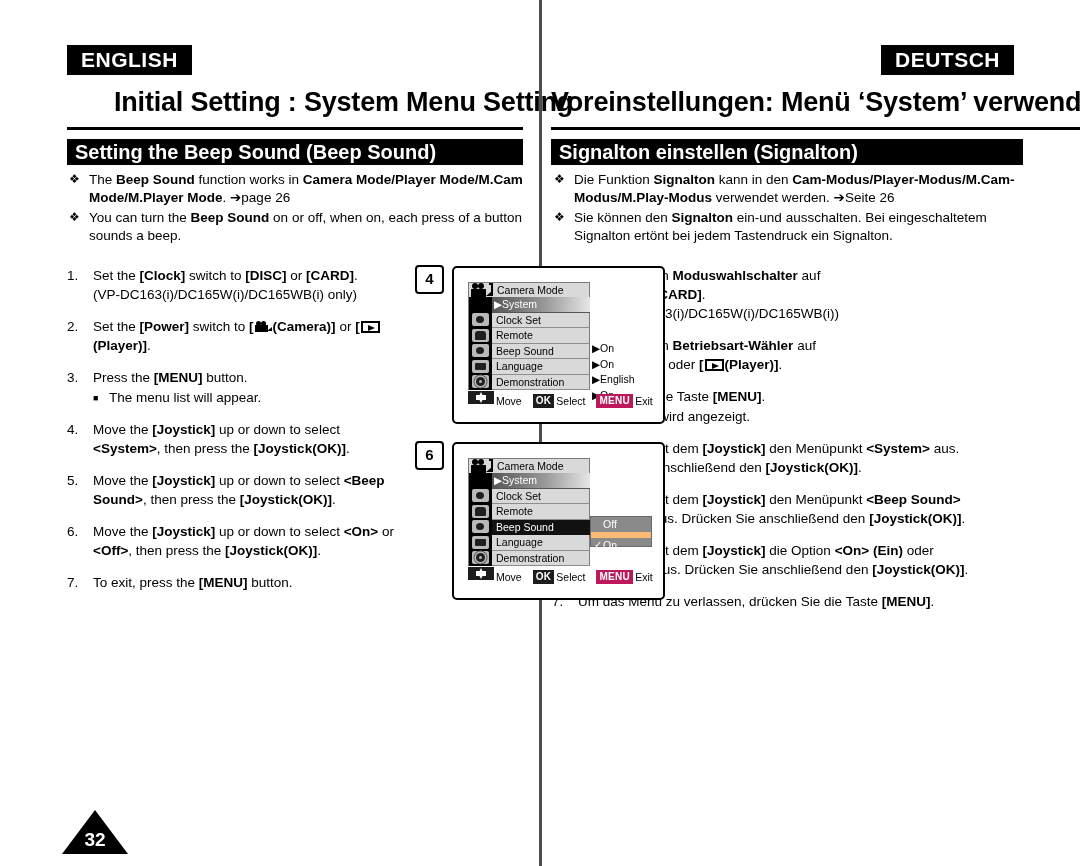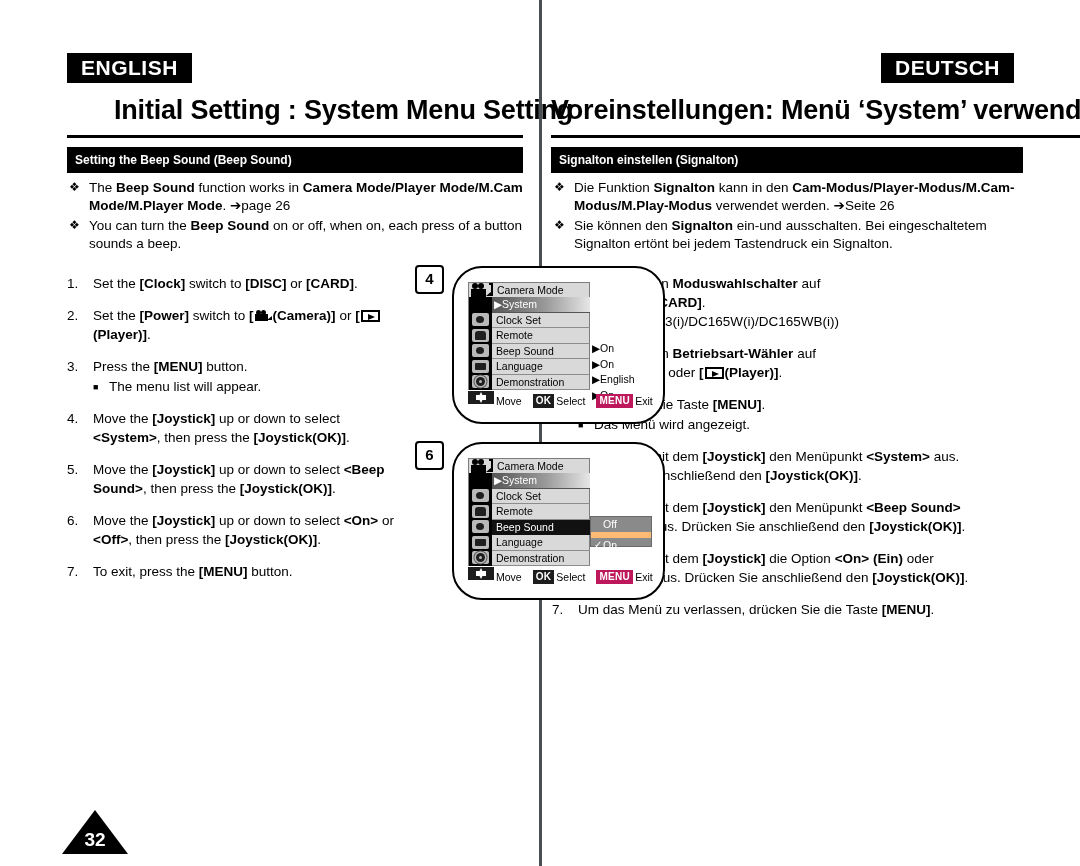--- a/index.html
+++ b/index.html
@@ -26,21 +26,21 @@
     left: 539px;
     top: 0;
     width: 3px;
     height: 866px;
     background: #4a4e51;
   }
 
   
   .col {
     position: absolute;
-    top: 16px;
+    top: 8px;
     height: 652px;
   }
   .col-en { left: 0;   width: 539px; }
   .col-de { left: 542px; width: 538px; }
 
   
   .lang-tag {
     position: absolute;
     background: #000000;
     color: #ffffff;
@@ -74,21 +74,21 @@
   .rule-en { left: 67px; width: 456px; }
   .rule-de { left: 9px;  width: 1005px; }
 
   
   .section-bar {
     position: absolute;
     top: 131px;
     height: 26px;
     background: #000000;
     color: #ffffff;
-    font-size: 12px;
+    font-size: 20px;
     font-weight: bold;
     line-height: 26px;
     padding-left: 8px;
     box-sizing: border-box;
     white-space: nowrap;
   }
   .bar-en { left: 67px; width: 456px; }
   .bar-de { left: 9px;  width: 472px; }
 
   
@@ -212,21 +212,21 @@
     line-height: 23px;
     background: #fff;
   }
 
   
   .lcd {
     position: absolute;
     width: 213px;
     height: 158px;
     border: 2.5px solid #000;
-    border-radius: 30px;
+    border-radius: 5px;
     background: #ffffff;
     box-sizing: border-box;
   }
   .lcd-inner {
     position: absolute;
     left: 14px;
     top: 14px;
     width: 183px;
     height: 108px;
   }
@@ -484,21 +484,21 @@
   <div class="col col-en">
     <div class="lang-tag lang-en">ENGLISH</div>
     <div class="chapter-title chapter-en">Initial Setting : System Menu Setting</div>
     <div class="title-rule rule-en"></div>
     <div class="section-bar bar-en">Setting the Beep Sound (Beep Sound)</div>
     <div class="bullets bullets-en">
         <div class="bullet"><span class="marker">❖</span><span><span>The </span><b>Beep Sound</b><span> function works in </span><b>Camera Mode/Player Mode/</b><b>M.Cam Mode/M.Player Mode</b><span>. </span><span>➔page 26</span></span></div>
         <div class="bullet"><span class="marker">❖</span><span><span>You can turn the </span><b>Beep Sound</b><span> on or off, when on, each press of a button sounds a beep.</span></span></div>
       </div>
     <div class="steps steps-en">
-        <div class="step"><span class="num">1.</span><span><span>Set the </span><b>[Clock]</b><span> switch to </span><b>[DISC]</b><span> or </span><b>[CARD]</b><span>.</span><br></span></div>
+        <div class="step"><span class="num">1.</span><span><span>Set the </span><b>[Clock]</b><span> switch to </span><b>[DISC]</b><span> or </span><b>[CARD]</b><span>.</span><br><span>(VP-DC163(i)/DC165W(i)/DC165WB(i) only)</span></span></div>
         <div class="step"><span class="num">2.</span><span><span>Set the </span><b>[Power]</b><span> switch to </span><b>[</b><span class="ic-cam"><span class="body"></span><span class="reel1"></span><span class="reel2"></span><span class="lens"></span></span><b>(Camera)]</b><span> or </span><b>[</b><span class="ic-play"></span><b>(Player)]</b><span>.</span></span></div>
         <div class="step"><span class="num">3.</span><span><span>Press the </span><b>[MENU]</b><span> button.</span></span><div class="substep"><span class="sq">■</span><span>The menu list will appear.</span></div></div>
         <div class="step"><span class="num">4.</span><span><span>Move the </span><b>[Joystick]</b><span> up or down to select </span><b>&lt;System&gt;</b><span>, then press the </span><b>[Joystick(OK)]</b><span>.</span></span></div>
         <div class="step"><span class="num">5.</span><span><span>Move the </span><b>[Joystick]</b><span> up or down to select </span><b>&lt;Beep Sound&gt;</b><span>, then press the </span><b>[Joystick(OK)]</b><span>.</span></span></div>
         <div class="step"><span class="num">6.</span><span><span>Move the </span><b>[Joystick]</b><span> up or down to select </span><b>&lt;On&gt;</b><span> or </span><b>&lt;Off&gt;</b><span>, then press the </span><b>[Joystick(OK)]</b><span>.</span></span></div>
         <div class="step"><span class="num">7.</span><span><span>To exit, press the </span><b>[MENU]</b><span> button.</span></span></div>
       </div>
   </div>
 
   <div class="col col-de">

